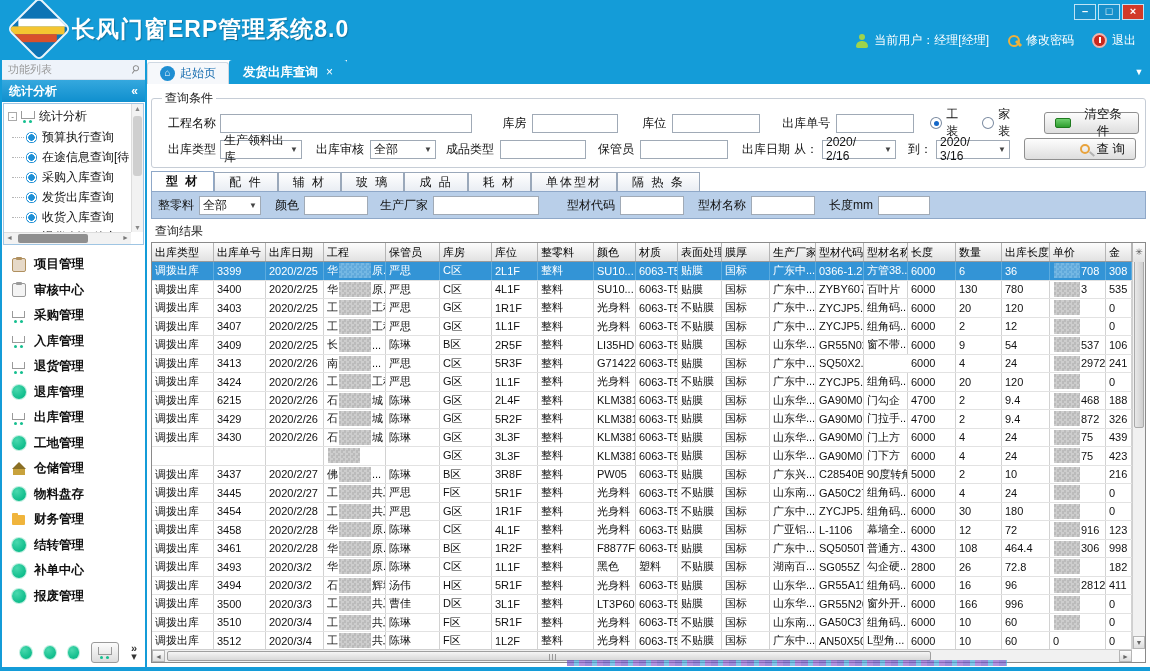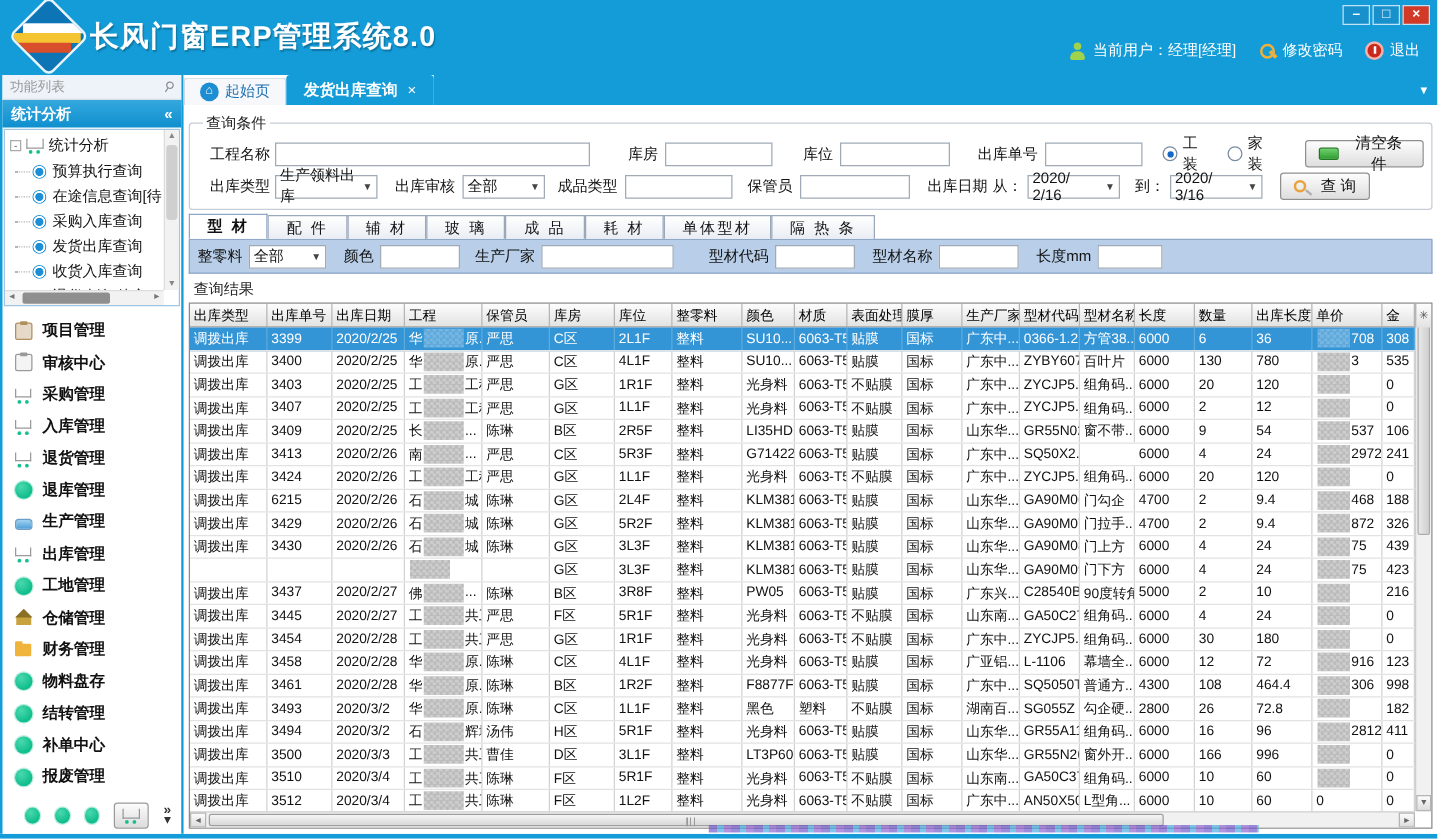--- a/index.html
+++ b/index.html
@@ -239,42 +239,38 @@
           </li>
           <li>
             <span class="mi cartg"></span>
             <span>退货管理</span>
           </li>
           <li>
             <span class="mi circle"></span>
             <span>退库管理</span>
           </li>
           <li>
-            <span class="mi prod"></span>
-            <span>生产管理</span>
-          </li>
-          <li>
             <span class="mi cartg"></span>
             <span>出库管理</span>
           </li>
           <li>
             <span class="mi circle"></span>
             <span>工地管理</span>
           </li>
           <li>
             <span class="mi house"></span>
             <span>仓储管理</span>
           </li>
           <li>
+            <span class="mi circle"></span>
+            <span>物料盘存</span>
+          </li>
+          <li>
             <span class="mi folder"></span>
             <span>财务管理</span>
-          </li>
-          <li>
-            <span class="mi circle"></span>
-            <span>物料盘存</span>
           </li>
           <li>
             <span class="mi circle"></span>
             <span>结转管理</span>
           </li>
           <li>
             <span class="mi circle"></span>
             <span>补单中心</span>
           </li>
           <li>
@@ -351,21 +347,21 @@
             <label style="margin-left:4px">从：</label>
             <span class="dd" style="width:74px;margin-left:4px">
                 <span>2020/ 2/16</span>
                 <span class="ar">▼</span>
               </span>
             <label style="margin-left:12px">到：</label>
             <span class="dd" style="width:74px;margin-left:4px">
                 <span>2020/ 3/16</span>
                 <span class="ar">▼</span>
               </span>
-            <button class="btn" style="margin-left:14px;width:72px;justify-content:space-between">
+            <button class="btn" style="margin-left:14px;width:112px;justify-content:flex-end">
               <span class="ic-mag"></span>
               <span>查  询</span>
             </button>
           </div>
         </fieldset>
 
         <div class="subtabs" id="subtabs">
             <div class="stab active">型  材</div>
             <div class="stab">配  件</div>
             <div class="stab">辅  材</div>

